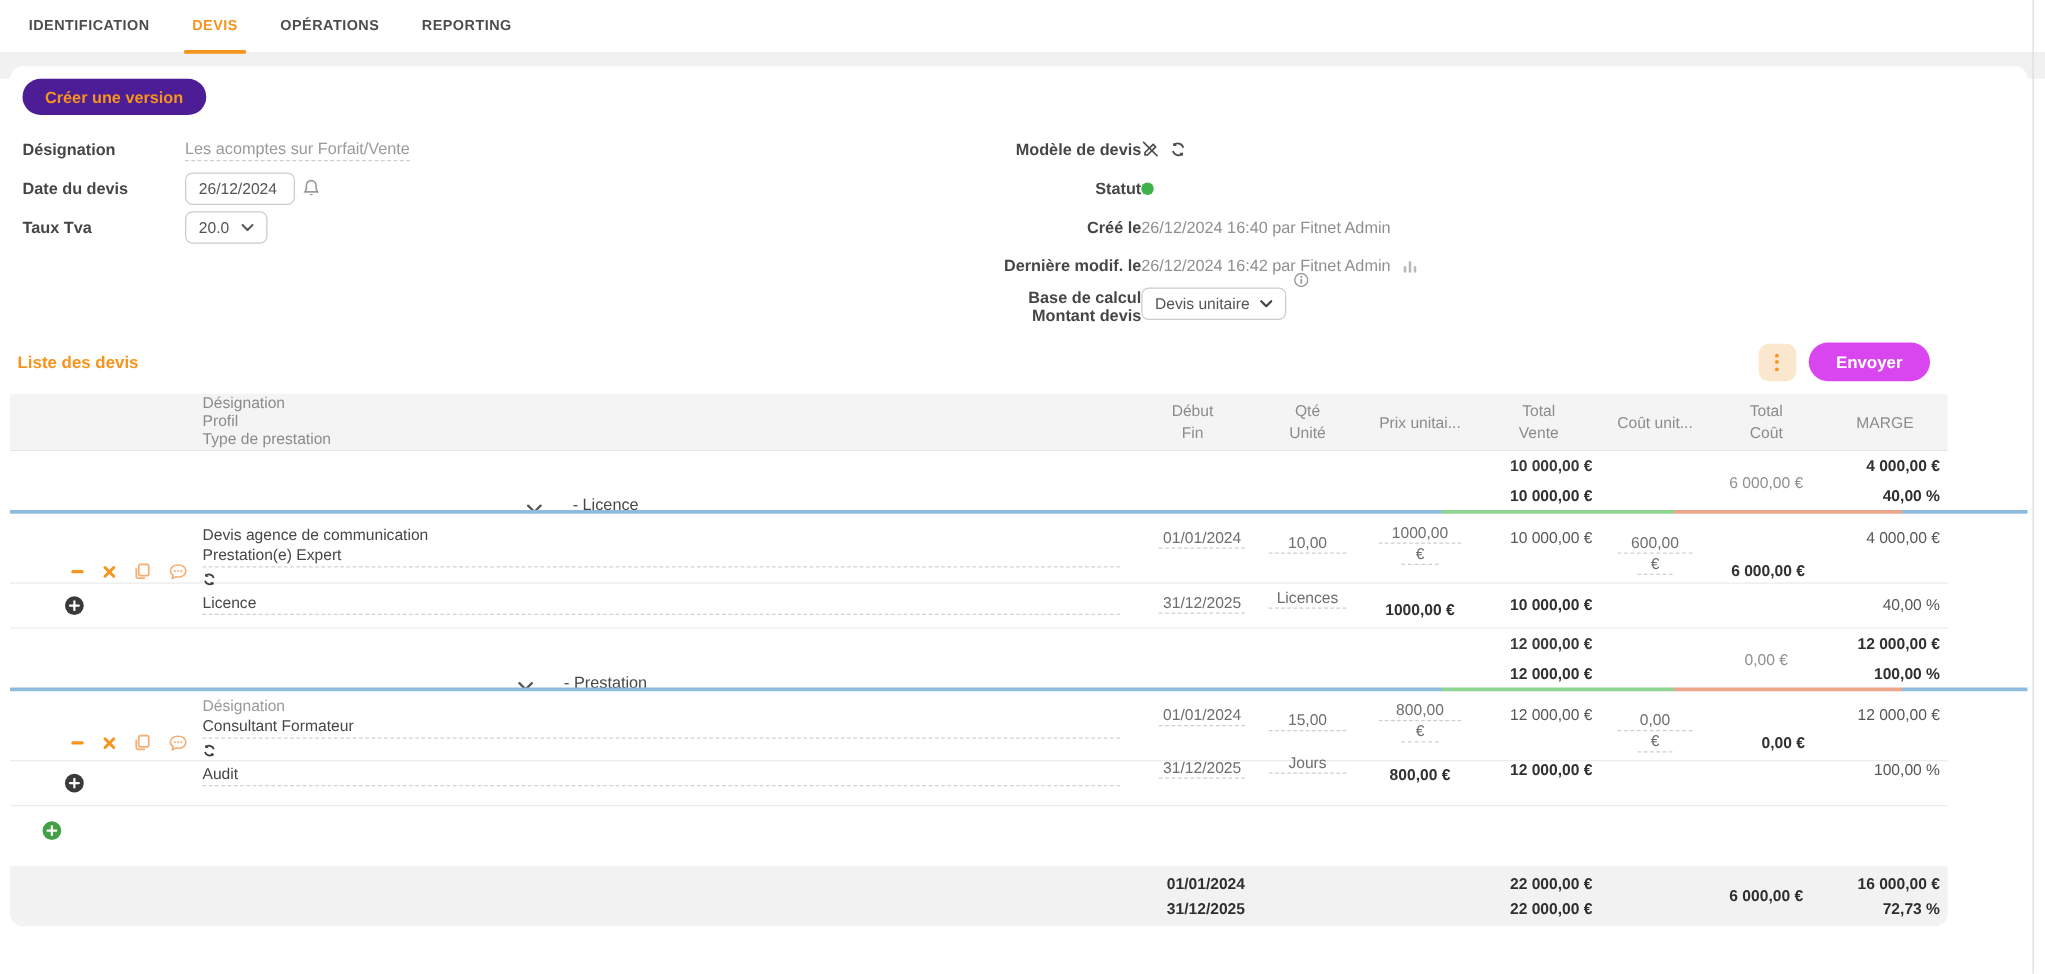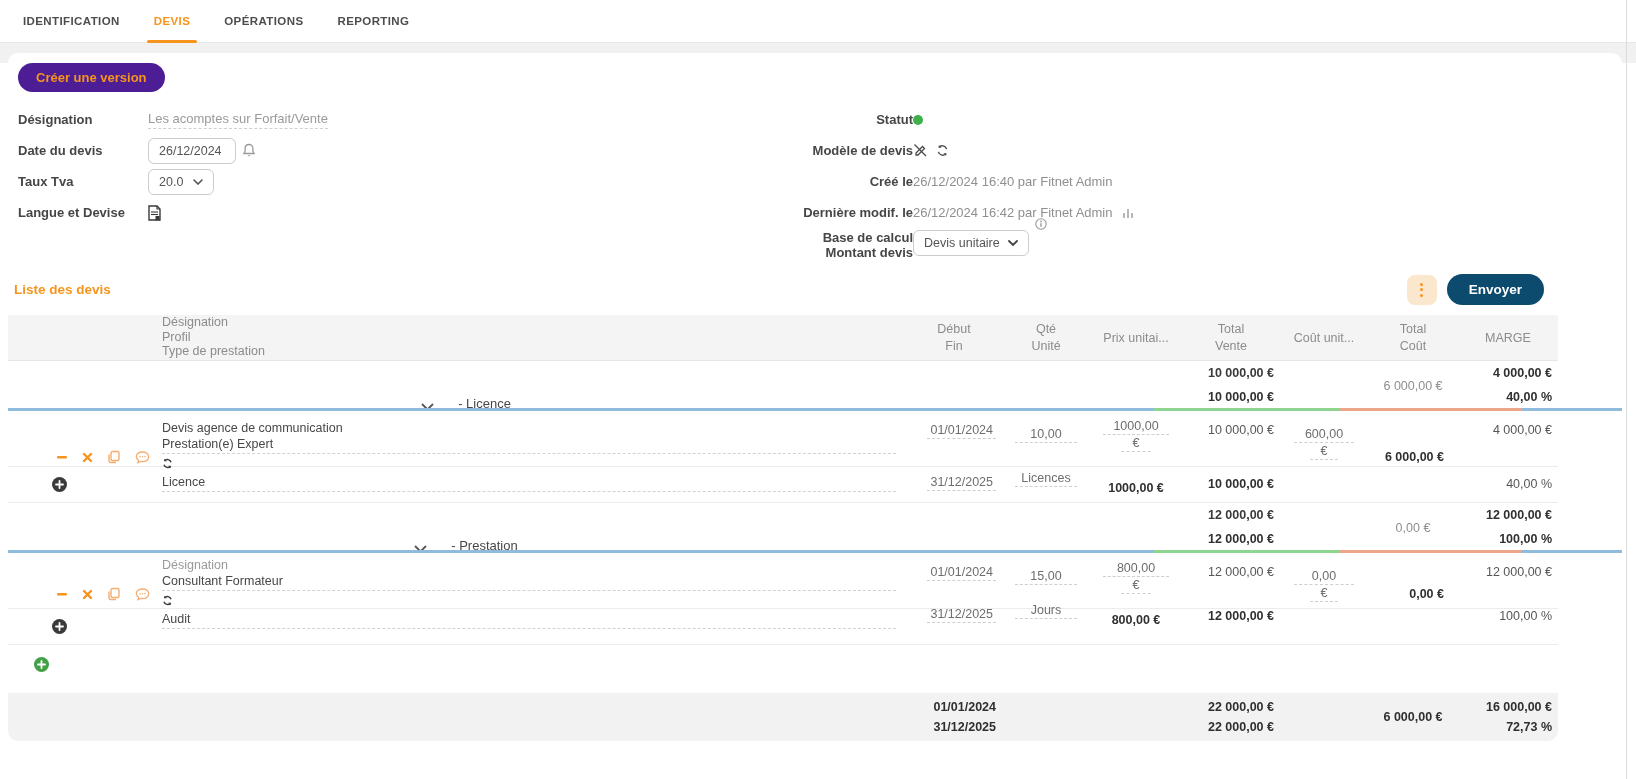--- a/index.html
+++ b/index.html
@@ -37,21 +37,21 @@
   .status-dot { width:10px; height:10px; border-radius:50%; background:#3db14a; display:inline-block; }
   .graytxt { color:#8f8f8f; font-size:13px; }
   .info-sup { margin-left:6px; margin-top:-12px; }
 
   
   .list-head { display:flex; align-items:center; margin:16px 0 10px 0; padding-left:6px; }
   .list-title { color:#f7941d; font-weight:700; font-size:13.5px; }
   .list-actions { margin-left:auto; display:flex; align-items:center; gap:10px; margin-right:78px; }
   .kebab-btn { width:30px; height:30px; border-radius:8px; background:#fbe7cd; display:flex; flex-direction:column; align-items:center; justify-content:center; gap:2.5px; cursor:pointer; }
   .kebab-btn .dot { width:3px; height:3px; border-radius:50%; background:#f7941d; }
-  .send-btn { background:#0c4a6e; color:#fff; font-weight:700; font-size:13.5px; padding:8px 22px; border-radius:17px; }
+  .send-btn { background:#d946ef; color:#fff; font-weight:700; font-size:13.5px; padding:8px 22px; border-radius:17px; }
 
   
   .table { margin:0 64px 0 0; font-size:12.5px; color:#3f3f3f; }
   .trow { display:grid; grid-template-columns:150px 1fr 96px 88px 92px 98px 88px 90px 100px; position:relative; }
   .cell { display:flex; flex-direction:column; justify-content:center; }
   .right { align-items:flex-end; text-align:right; padding-right:6px; }
   .center { align-items:center; text-align:center; }
   .bold { font-weight:700; color:#303030; }
   .semi { font-weight:600; color:#3a3a3a; }
   .gray { color:#8f8f8f; }
@@ -138,55 +138,43 @@
       </div>
       <div class="frow">
         <div class="flabel">Taux Tva</div>
         <div class="inputbox selbox" style="width:66px; justify-content:space-between;">
           <span style="color:#555;">20.0</span>
           <svg class="chev" viewBox="0 0 10 6">
               <polyline points="1,1 5,5 9,1" fill="none" stroke="#555" stroke-width="1.6" stroke-linecap="round"></polyline>
             </svg>
         </div>
       </div>
-      <div class="frow">
-        <div class="flabel">Langue et Devise</div>
-        <span class="icon">
-          <svg width="13" height="16" viewBox="0 0 13 16">
-              <path d="M1 1h8l3 3v11H1z" fill="none" stroke="#3a3a3a" stroke-width="1.4"></path>
-              <path d="M9 1v3h3" fill="none" stroke="#3a3a3a" stroke-width="1.2"></path>
-              <line x1="3" y1="7" x2="10" y2="7" stroke="#3a3a3a" stroke-width="1.1"></line>
-              <line x1="3" y1="9.5" x2="10" y2="9.5" stroke="#3a3a3a" stroke-width="1.1"></line>
-              <path d="M7.5 11h4v5l-2-1.2L7.5 16z" fill="#3a3a3a"></path>
-            </svg>
-        </span>
-      </div>
     </div>
 
     <div class="fcol right">
-      <div class="frow">
-        <div class="flabel">Statut</div>
-        <span class="status-dot"></span>
-      </div>
       <div class="frow">
         <div class="flabel">Modèle de devis</div>
         <span class="icon" style="margin-right:8px;">
           <svg width="15" height="15" viewBox="0 0 15 15">
               <path d="M9.5 3.5l2 2L5 12H3v-2z" fill="none" stroke="#4a4a4a" stroke-width="1.3"></path>
               <line x1="1.5" y1="1.5" x2="13" y2="13" stroke="#4a4a4a" stroke-width="1.3"></line>
             </svg>
         </span>
         <span class="icon">
           <svg width="13" height="13" viewBox="0 0 14 14">
               <path d="M11.5 5.5A5 5 0 0 0 3 3.6" fill="none" stroke="#4a4a4a" stroke-width="1.5"></path>
               <path d="M3 1v3h3z" fill="#4a4a4a"></path>
               <path d="M2.5 8.5A5 5 0 0 0 11 10.4" fill="none" stroke="#4a4a4a" stroke-width="1.5"></path>
               <path d="M11 13v-3H8z" fill="#4a4a4a"></path>
             </svg>
         </span>
+      </div>
+      <div class="frow">
+        <div class="flabel">Statut</div>
+        <span class="status-dot"></span>
       </div>
       <div class="frow">
         <div class="flabel">Créé le</div>
         <div class="graytxt">26/12/2024 16:40 par Fitnet Admin</div>
       </div>
       <div class="frow">
         <div class="flabel">Dernière modif. le</div>
         <div class="graytxt">26/12/2024 16:42 par Fitnet Admin</div>
         <span class="icon" style="margin-left:10px;">
           <svg width="12" height="12" viewBox="0 0 12 12">

